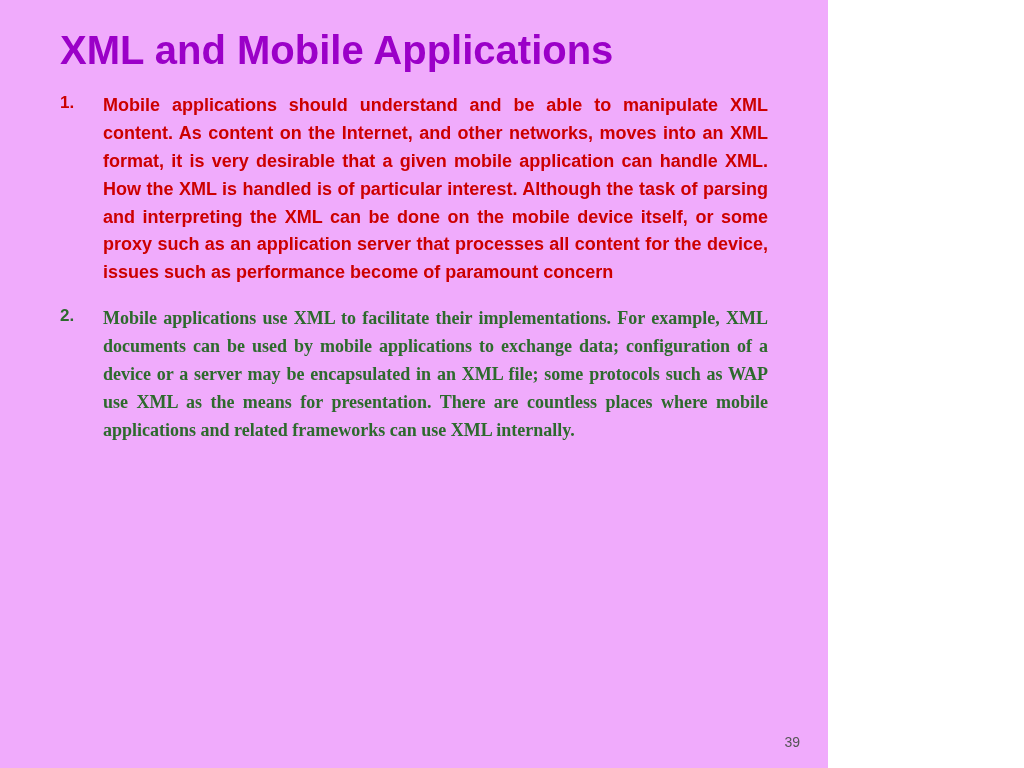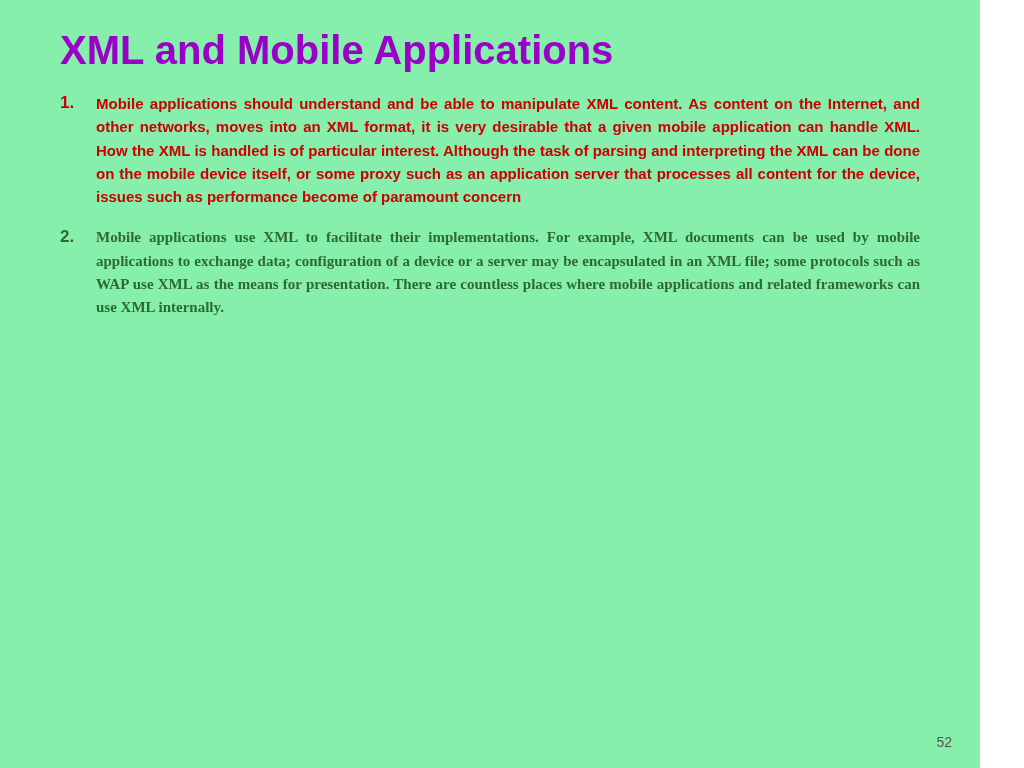--- a/index.html
+++ b/index.html
@@ -11,23 +11,23 @@
     body {
       width: 1024px;
       height: 768px;
       background: #ffffff;
       font-family: 'Arial', sans-serif;
       overflow: hidden;
       position: relative;
     }
 
     .slide-container {
-      width: 980px;
+      width: 828px;
       height: 768px;
-      background: #86efac;
+      background: #f0abfc;
       padding: 28px 60px 28px 60px;
       position: relative;
     }
 
     .slide-title {
       font-size: 40px;
       font-weight: bold;
       color: #9b00c8;
       margin-bottom: 20px;
       line-height: 1.1;
@@ -53,24 +53,25 @@
 
     .list-number.red {
       color: #cc0000;
     }
 
     .list-number.dark-green {
       color: #2d6a2d;
     }
 
     .list-text {
-      font-size: 15px;
+      font-size: 18px;
       font-weight: bold;
       line-height: 1.55;
       text-align: justify;
+      margin-left: 7px;
     }
 
     .list-text.red {
       color: #cc0000;
     }
 
     .list-text.dark-green {
       color: #2d6a2d;
       font-family: Liberation Serif, serif;
     }
@@ -93,14 +94,14 @@
     <li>
       <span class="list-number red">1.</span>
       <span class="list-text red">Mobile applications should understand and be able to manipulate XML content. As content on the Internet, and other networks, moves into an XML format, it is very desirable that a given mobile application can handle XML. How the XML is handled is of particular interest. Although the task of parsing and interpreting the XML can be done on the mobile device itself, or some proxy such as an application server that processes all content for the device, issues such as performance become of paramount concern</span>
     </li>
     <li>
       <span class="list-number dark-green">2.</span>
       <span class="list-text dark-green">Mobile applications use XML to facilitate their implementations. For example, XML documents can be used by mobile applications to exchange data; configuration of a device or a server may be encapsulated in an XML file; some protocols such as WAP use XML as the means for presentation. There are countless places where mobile applications and related frameworks can use XML internally.</span>
     </li>
   </ol>
 
-  <div class="slide-number">52</div>
+  <div class="slide-number">39</div>
 </div>
 
 </body></html>

